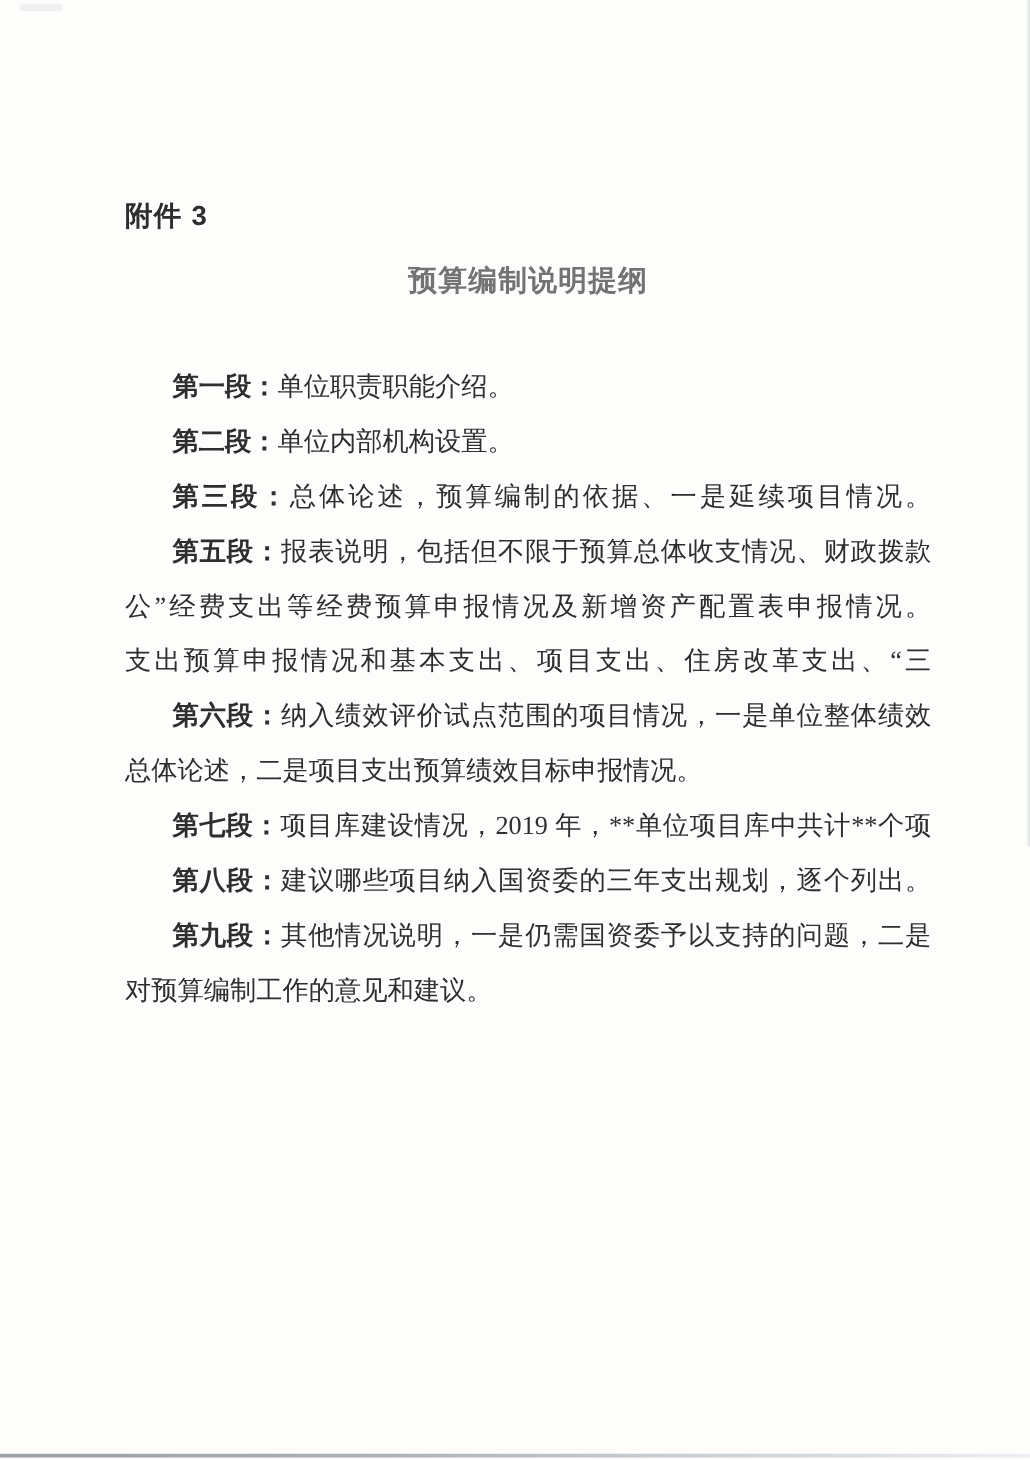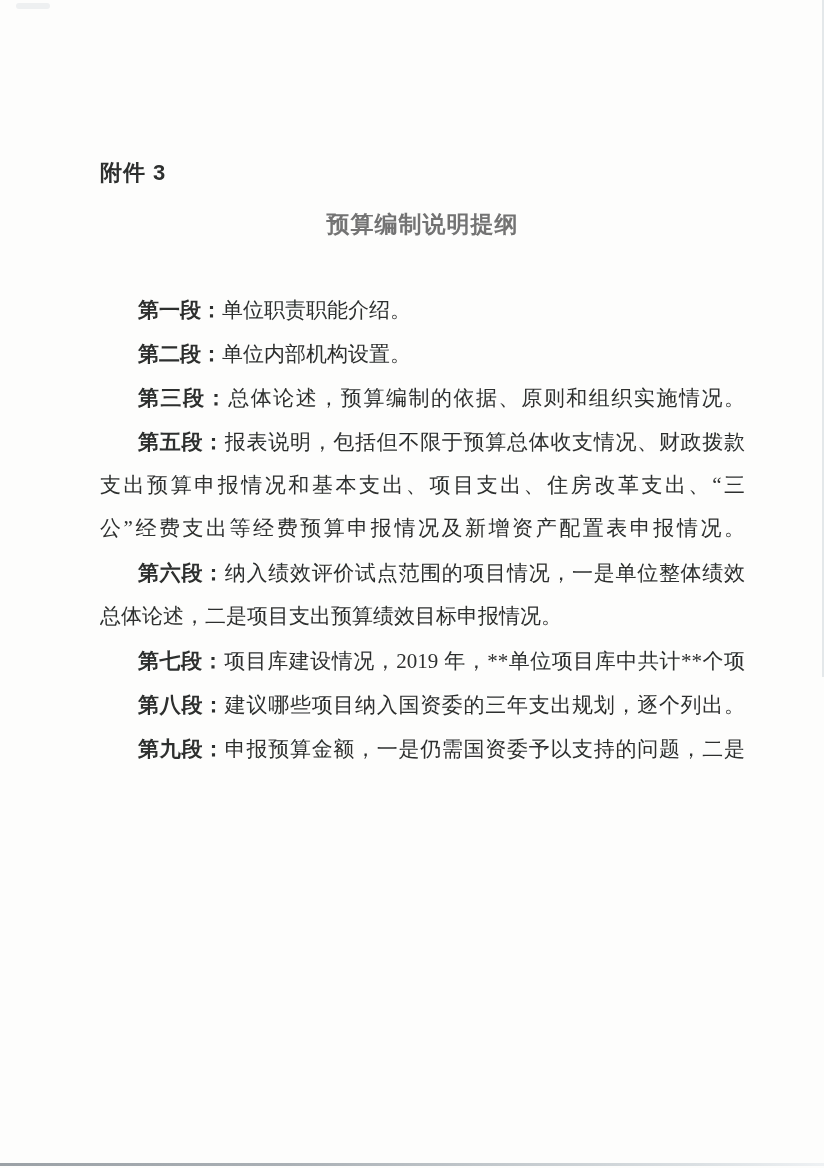--- a/index.html
+++ b/index.html
@@ -105,45 +105,46 @@
 
     <div class="para">
       <div class="line"><span class="plabel">第一段：</span><span>单位职责职能介绍。</span></div>
     </div>
 
     <div class="para">
       <div class="line"><span class="plabel">第二段：</span><span>单位内部机构设置。</span></div>
     </div>
 
     <div class="para">
-      <div class="line justify"><span class="plabel">第三段：</span><span>总体论述，预算编制的依据、原则和组织实施情况。</span></div>
+      <div class="line justify"><span class="plabel">第三段：</span><span>总体论述，预算编制的依据、一是延续项目情况。</span></div>
     </div>
 
 
     <div class="para">
       <div class="line justify"><span class="plabel">第五段：</span><span>报表说明，包括但不限于预算总体收支情况、财政拨款</span></div>
+      <div class="line justify"><span>公”经费支出等经费预算申报情况及新增资产配置表申报情况。</span></div>
       <div class="line justify"><span>支出预算申报情况和基本支出、项目支出、住房改革支出、“三</span></div>
-      <div class="line justify"><span>公”经费支出等经费预算申报情况及新增资产配置表申报情况。</span></div>
     </div>
 
     <div class="para">
       <div class="line justify"><span class="plabel">第六段：</span><span>纳入绩效评价试点范围的项目情况，一是单位整体绩效</span></div>
       <div class="line"><span>总体论述，二是项目支出预算绩效目标申报情况。</span></div>
     </div>
 
     <div class="para">
       <div class="line justify"><span class="plabel">第七段：</span><span>项目库建设情况，2019 年，**单位项目库中共计**个项</span></div>
     </div>
 
     <div class="para">
       <div class="line justify"><span class="plabel">第八段：</span><span>建议哪些项目纳入国资委的三年支出规划，逐个列出。</span></div>
     </div>
 
     <div class="para">
-      <div class="line justify"><span class="plabel">第九段：</span><span>申报预算金额，一是仍需国资委予以支持的问题，二是</span></div>
+      <div class="line justify"><span class="plabel">第九段：</span><span>其他情况说明，一是仍需国资委予以支持的问题，二是</span></div>
+      <div class="line"><span>对预算编制工作的意见和建议。</span></div>
     </div>
 
   </div>
 
   <div class="scan-smudge-topleft"></div>
   <div class="scan-right-strip"></div>
   <div class="scan-bottom-line"></div>
 
 </div>
 

